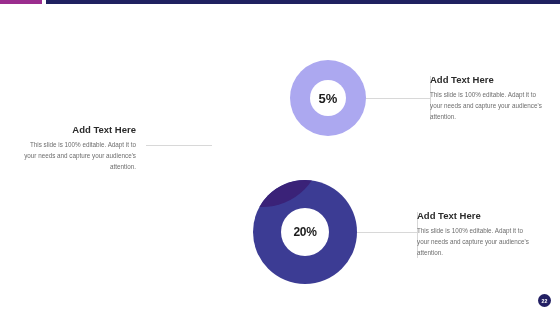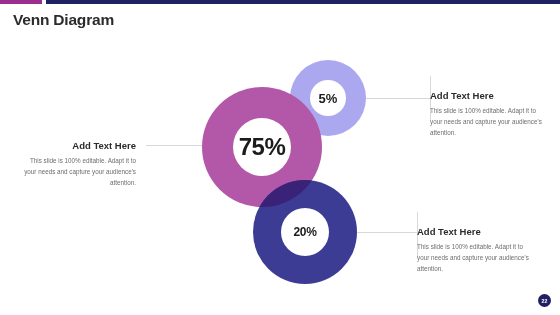--- a/index.html
+++ b/index.html
@@ -133,21 +133,21 @@
   }
   #ov-navy-purple {
     left: 253px; top: 180px;
     width: 104px; height: 104px;
     background: #3A2278;
     clip-path: circle(60px at 9px -33px);
     z-index: 5;
   }
 
   
-  .callout { position: absolute; margin-top: 16px; }
+  .callout { position: absolute; }
   .callout .ct-head {
     font-size: 9.5px;
     font-weight: bold;
     color: #2b2b2b;
     margin-bottom: 4px;
   }
   .callout .ct-body {
     font-size: 6.3px;
     line-height: 1.75;
     color: #6d6d6d;
@@ -187,40 +187,34 @@
   }
 </style>
 </head>
 <body>
 
 <div id="slide">
 
   <div class="bar-magenta"></div>
   <div class="bar-navy"></div>
 
-  <div class="slide-title">Venn Diagram</div>
 
   <div class="conn-h" style="left:146px; top:145px; width:66px;"></div>
   <div class="conn-h" style="left:352px; top:98px; width:78px;"></div>
   <div class="conn-v" style="left:430px; top:76px; height:44px;"></div>
   <div class="conn-h" style="left:346px; top:232px; width:71px;"></div>
   <div class="conn-v" style="left:417px; top:212px; height:46px;"></div>
 
   <div class="ring" id="ring-5">
     <div class="hole">
       <span class="pct">5%</span>
     </div>
   </div>
   <div class="overlap" id="ov-purple-light"></div>
 
-  <div class="ring" id="ring-75">
-    <div class="hole">
-      <span class="pct">75%</span>
-    </div>
-  </div>
 
   <div class="ring" id="ring-20">
     <div class="hole">
       <span class="pct">20%</span>
     </div>
   </div>
   <div class="overlap" id="ov-navy-purple"></div>
 
   <div class="callout" id="callout-left">
     <div class="ct-head">Add Text Here</div>

